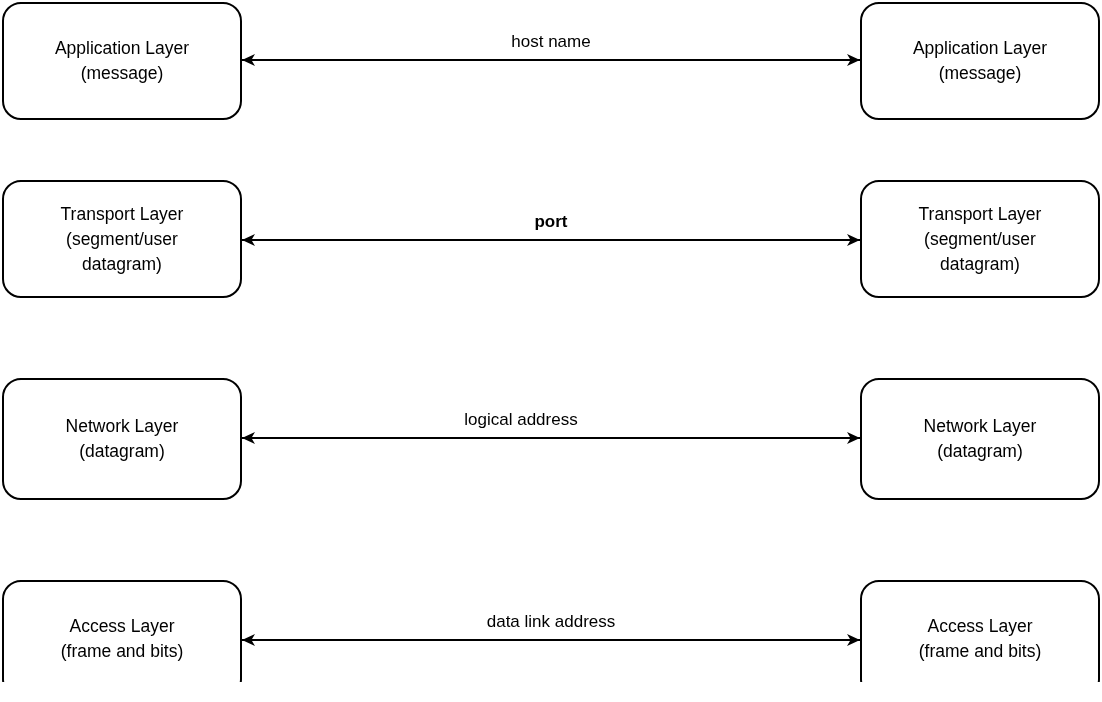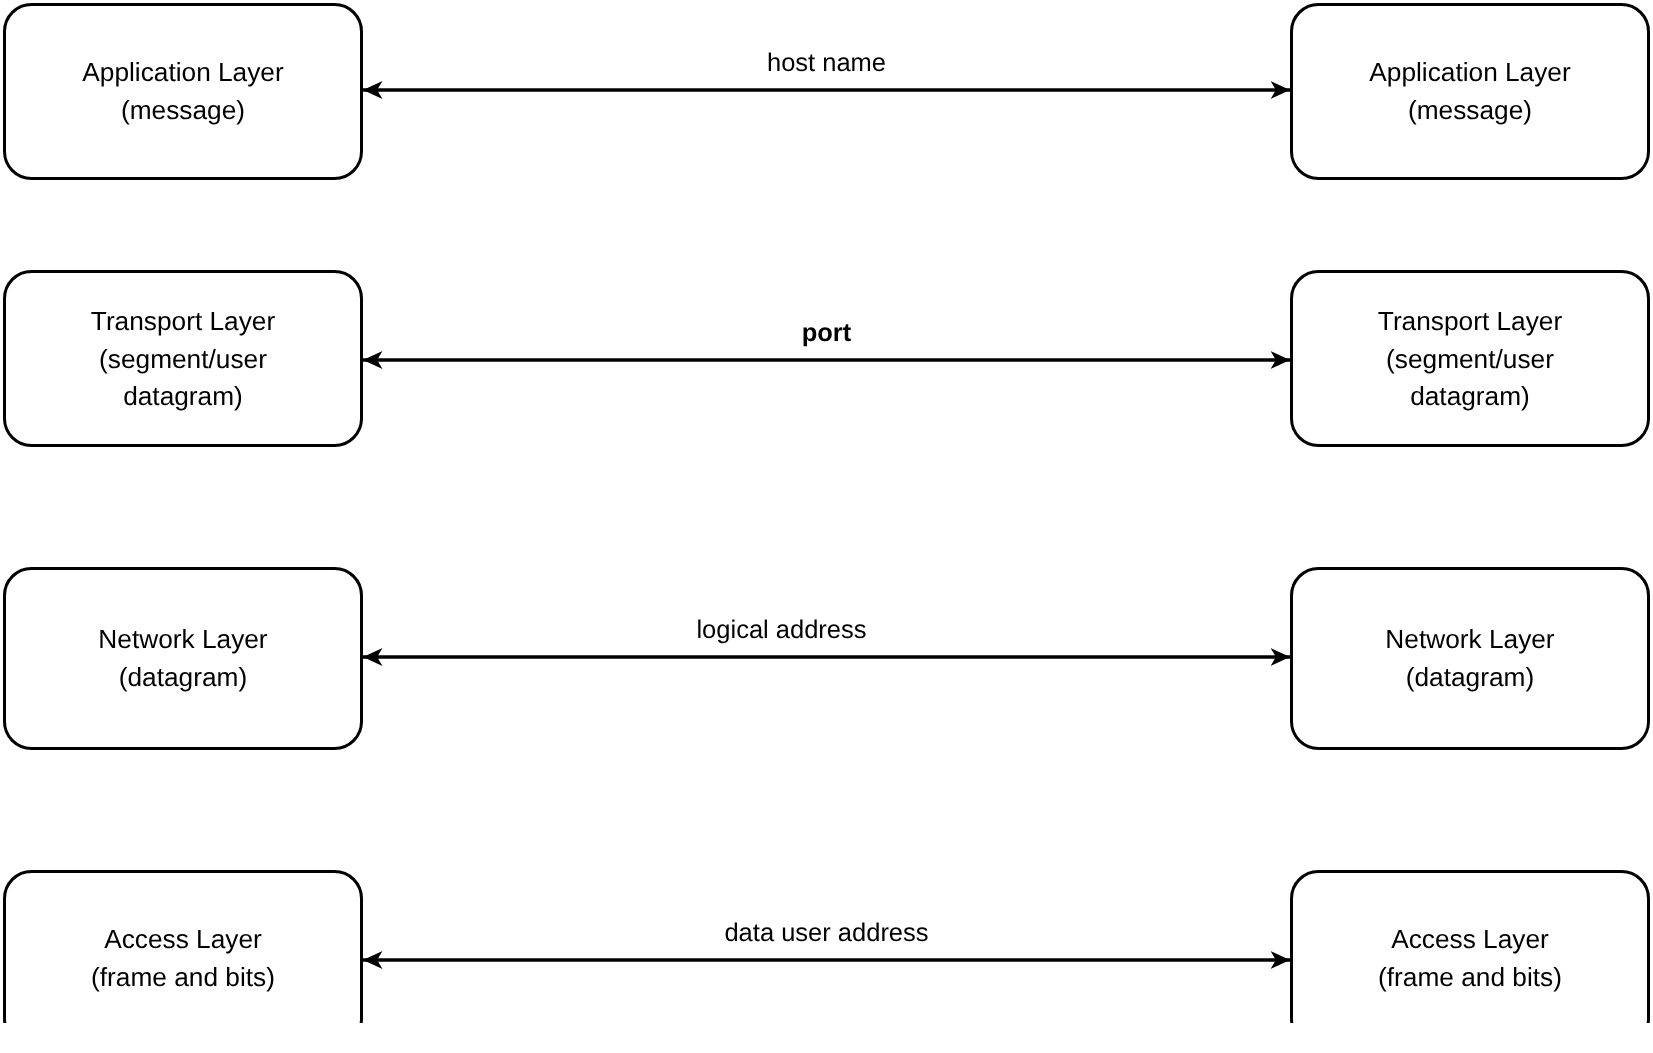--- a/index.html
+++ b/index.html
@@ -110,15 +110,15 @@
   <div class="arrow-label" style="left:521px; top:430px;">logical address</div>
 
   <div class="layer-box" style="left:2px; top:580px; width:240px; height:118px;">
     <span class="box-text">Access Layer
 (frame and bits)</span>
   </div>
   <div class="layer-box" style="left:860px; top:580px; width:240px; height:118px;">
     <span class="box-text">Access Layer
 (frame and bits)</span>
   </div>
-  <div class="arrow-label" style="left:551px; top:632px;">data user address</div>
+  <div class="arrow-label" style="left:551px; top:632px;">data link address</div>
 
 </div>
 
 </body></html>

